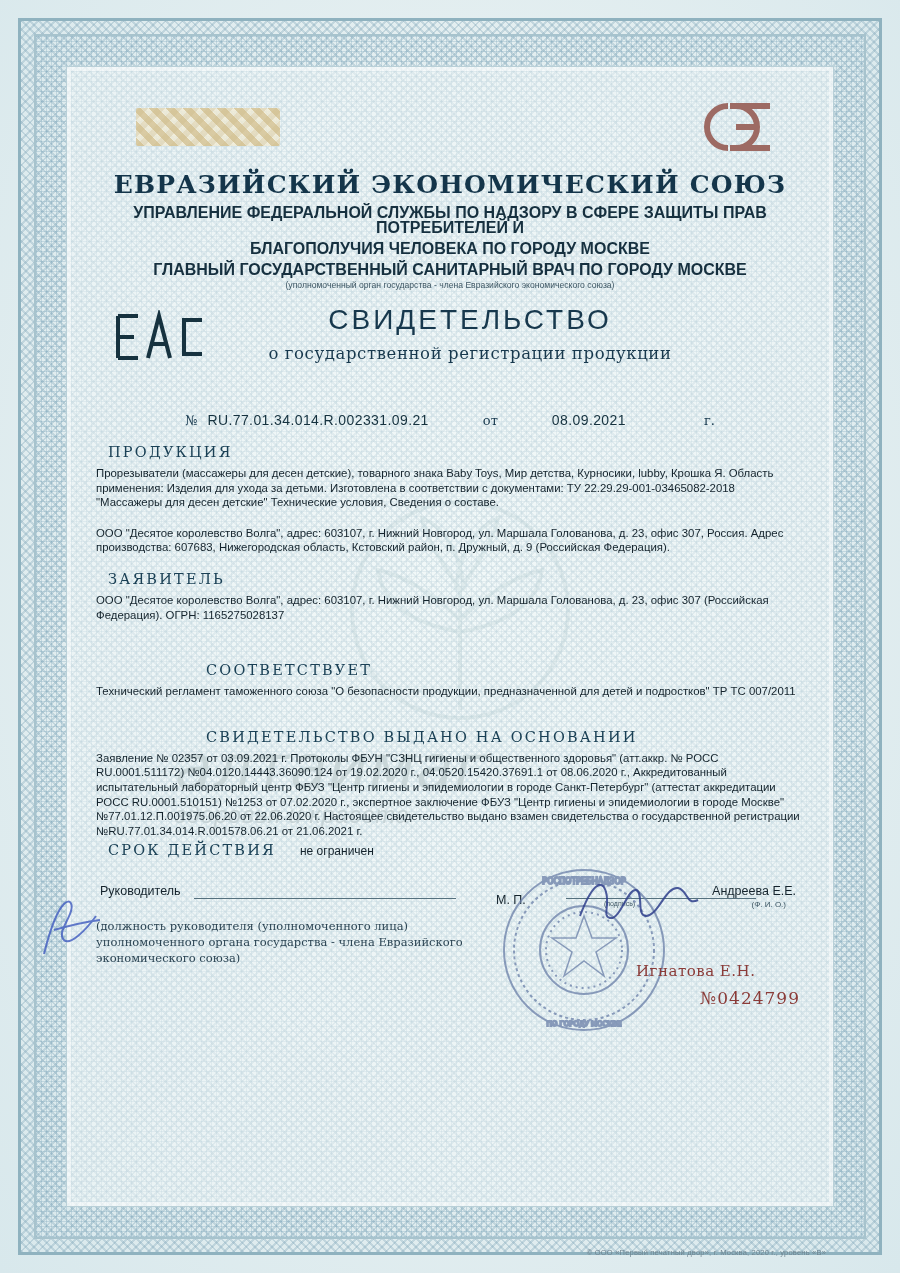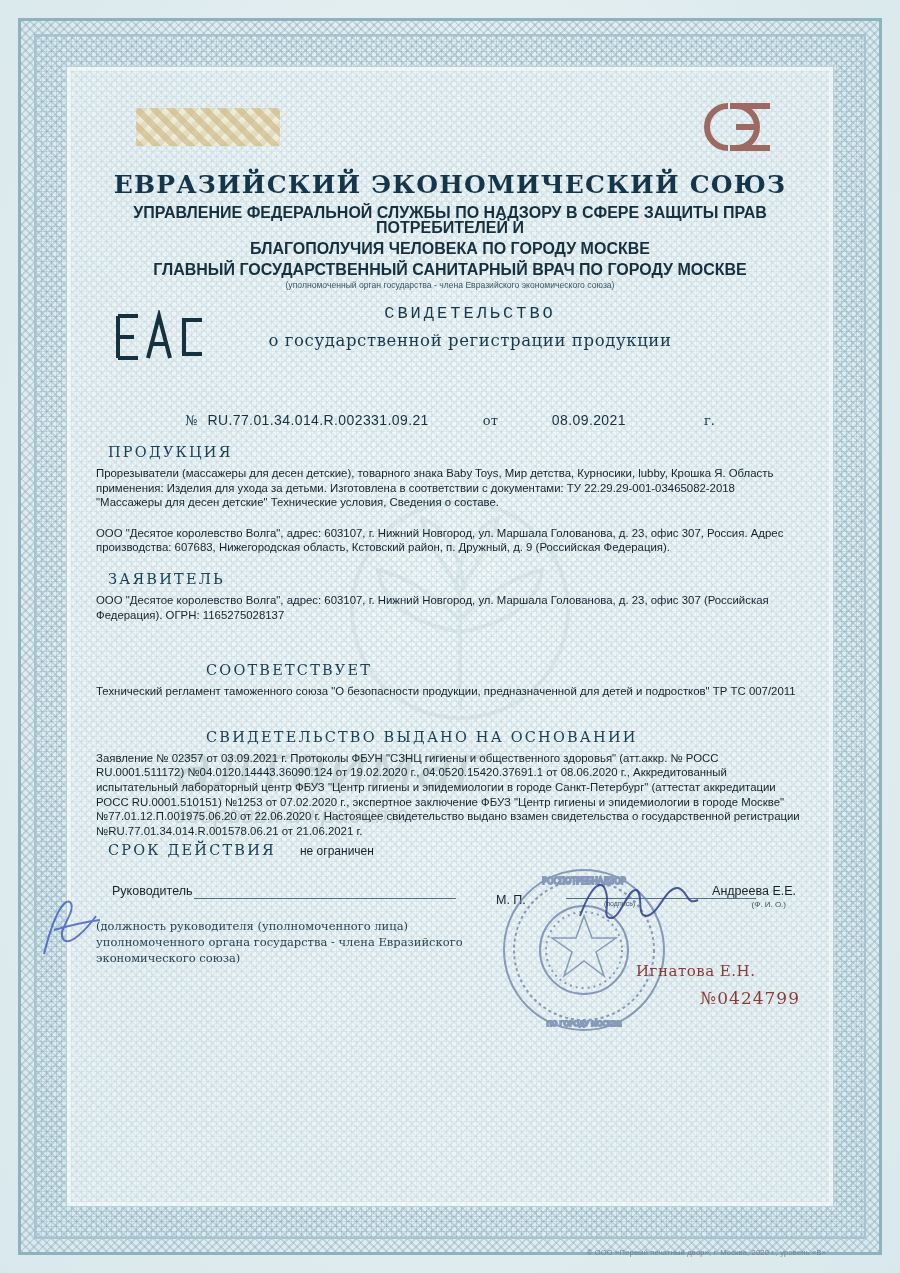--- a/index.html
+++ b/index.html
@@ -82,21 +82,21 @@
   }
   
   .row-title{position:relative;height:92px;margin-top:14px;}
   .eac{
     position:absolute;left:16px;top:6px;width:96px;height:54px;
   }
   .cert{
     text-align:center;padding-left:40px;
   }
   .cert .c1{
-    font-family:Liberation Mono, monospace;font-size:17px;letter-spacing:3px;
+    font-family:Liberation Sans, sans-serif;font-size:28px;letter-spacing:3px;
     color:#17384d;margin-top:8px;
   }
   .cert .c2{
     font-family:"DejaVu Serif", serif;font-size:16.5px;letter-spacing:.6px;
     color:#17384d;margin-top:8px;
   }
   .numline{
     display:flex;align-items:baseline;justify-content:center;gap:10px;
     margin-top:16px;font-size:13px;color:#17384d;
   }
@@ -121,21 +121,21 @@
     display:flex;align-items:baseline;gap:24px;margin-top:4px;
   }
   .term .tl{
     font-family:"DejaVu Serif", serif;font-size:14.5px;letter-spacing:2.2px;color:#1a4055;
     margin-left:12px;
   }
   .term .tv{font-size:12px;color:#14232c;}
   
   .sig{position:relative;margin-top:18px;height:120px;}
   .sig .lead{
-    position:absolute;left:16px;top:8px;font-size:12.5px;color:#14232c;
+    position:absolute;left:4px;top:8px;font-size:12.5px;color:#14232c;
   }
   .sig .lead-rule{
     position:absolute;left:98px;top:22px;width:262px;border-bottom:1px solid #55707d;
   }
   .sig .mp{position:absolute;left:400px;top:8px;font-size:12.5px;color:#14232c;margin-top:9px;}
   .sig .sig-rule{
     position:absolute;left:470px;top:22px;width:190px;border-bottom:1px solid #55707d;
   }
   .sig .cap-sig{
     position:absolute;left:508px;top:24px;font-size:7px;color:#3d5663;

